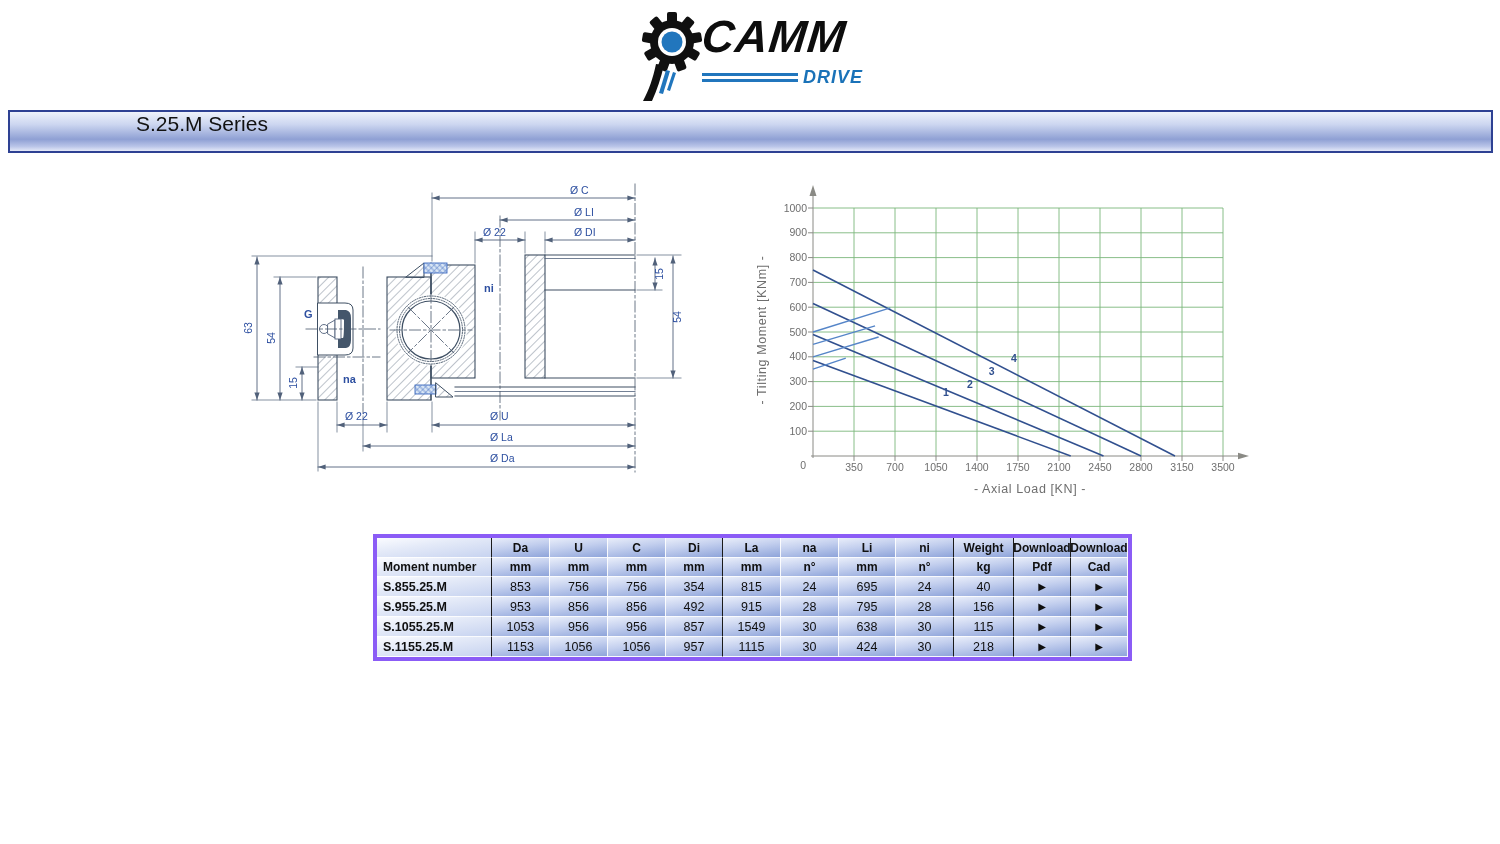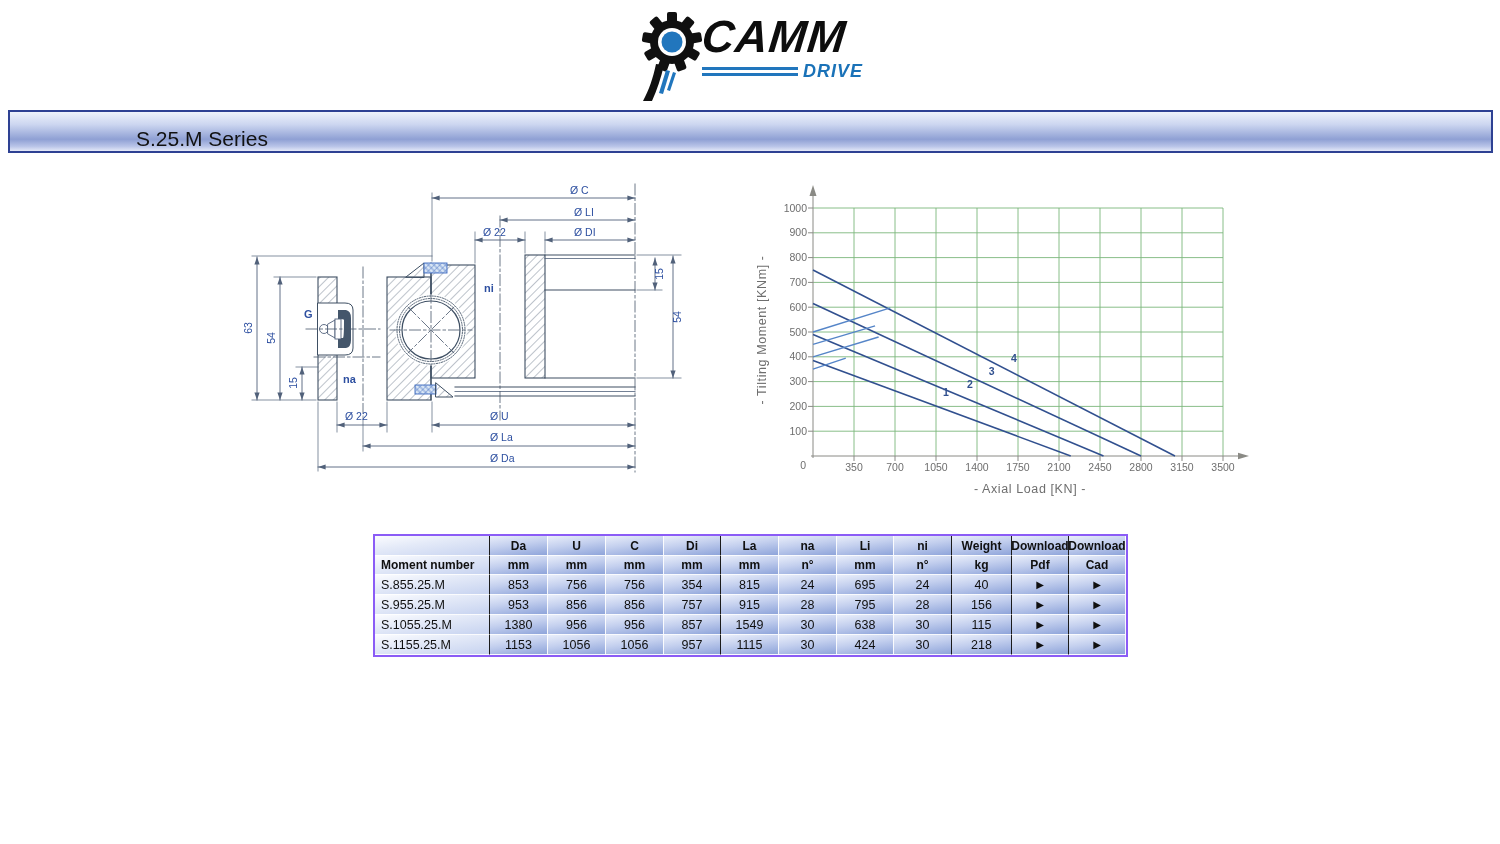--- a/index.html
+++ b/index.html
@@ -4,47 +4,47 @@
 <style>
   html,body{margin:0;padding:0;background:#ffffff;}
   .page{position:relative;width:1500px;height:844px;background:#ffffff;overflow:hidden;
         font-family:"Liberation Sans",sans-serif;}
   
   .logo-wrap{position:absolute;left:628px;top:2px;display:flex;}
   .gear{width:84px;height:102px;flex:0 0 auto;}
   .brand{margin-left:-10px;padding-top:12px;}
   .brand-camm{font-weight:bold;font-style:italic;font-size:45px;line-height:46px;
               color:#0d0d0d;letter-spacing:1px;transform:skewX(-6deg);}
-  .drive-row{display:flex;align-items:center;margin-top:1px;}
+  .drive-row{display:flex;align-items:center;margin-top:7px;}
   .drive-lines{width:96px;height:9px;border-top:3px solid #2176bd;border-bottom:3px solid #2176bd;
                box-sizing:border-box;margin-right:5px;}
   .brand-drive{font-weight:bold;font-style:italic;font-size:18px;color:#1a72b8;letter-spacing:1px;}
   
   .series-bar{position:absolute;left:8px;top:110px;width:1481px;height:39px;
               border:2px solid #2e4193;
               background:linear-gradient(180deg,#eef2fb 0%,#ccd6f0 32%,#8fa0d4 70%,#b9c4e8 88%,#e4e9f8 100%);
-              display:flex;align-items:flex-end;}
+              display:flex;align-items:flex-start;}
   .series-bar .title{margin-left:126px;font-size:21px;color:#111;}
   
   #drawing-svg{position:absolute;left:240px;top:170px;width:460px;height:320px;}
   #chart-svg{position:absolute;left:740px;top:170px;width:520px;height:345px;}
   svg text{font-family:"Liberation Sans",sans-serif;}
   .dtxt{fill:#2d4fa0;font-size:10.5px;}
   .dtxtb{fill:#2d4fa0;font-size:11px;font-weight:bold;}
   .axis-label{fill:#6e6e6e;font-size:12.5px;letter-spacing:0.6px;}
   
   #perf-table{position:absolute;left:373px;top:534px;display:grid;
               grid-template-rows:20px 19px 20px 20px 20px 20px;
-              border:2px solid #8b5cf6;background:#fff;}
+              border:4px solid #8b5cf6;background:#fff;}
   .tc{display:flex;align-items:center;justify-content:center;font-size:12.5px;color:#101010;
       background:linear-gradient(172deg,#e9eefa 0%,#c3cfee 45%,#8ea4da 100%);
       border-right:1px solid rgba(255,255,255,.9);border-bottom:1px solid rgba(255,255,255,.8);
       box-sizing:border-box;}
   .tc.first{background:linear-gradient(172deg,#fbfcff 0%,#e4eaf8 40%,#c7d3f0 100%);
-            justify-content:flex-start;padding-left:6px;font-weight:normal;}
+            justify-content:flex-start;padding-left:6px;font-weight:bold;}
   .tc.hdr,.tc.unit{font-weight:bold;font-size:12px;}
   .tc.dr{border-right:1px solid #1b1b1b;}
   .tc.arrow{font-size:10px;cursor:pointer;}
 </style>
 </head>
 <body>
 
 <div class="page">
 
   <div class="logo-wrap">
@@ -320,30 +320,30 @@
       <div class="tc val">24</div>
       <div class="tc val">695</div>
       <div class="tc val dr">24</div>
       <div class="tc val dr">40</div>
       <div class="tc val arrow dr">▶</div>
       <div class="tc val arrow">▶</div>
       <div class="tc first dr">S.955.25.M</div>
       <div class="tc val">953</div>
       <div class="tc val">856</div>
       <div class="tc val">856</div>
-      <div class="tc val dr">757</div>
+      <div class="tc val dr">492</div>
       <div class="tc val">915</div>
       <div class="tc val">28</div>
       <div class="tc val">795</div>
       <div class="tc val dr">28</div>
       <div class="tc val dr">156</div>
       <div class="tc val arrow dr">▶</div>
       <div class="tc val arrow">▶</div>
       <div class="tc first dr">S.1055.25.M</div>
-      <div class="tc val">1380</div>
+      <div class="tc val">1053</div>
       <div class="tc val">956</div>
       <div class="tc val">956</div>
       <div class="tc val dr">857</div>
       <div class="tc val">1549</div>
       <div class="tc val">30</div>
       <div class="tc val">638</div>
       <div class="tc val dr">30</div>
       <div class="tc val dr">115</div>
       <div class="tc val arrow dr">▶</div>
       <div class="tc val arrow">▶</div>

